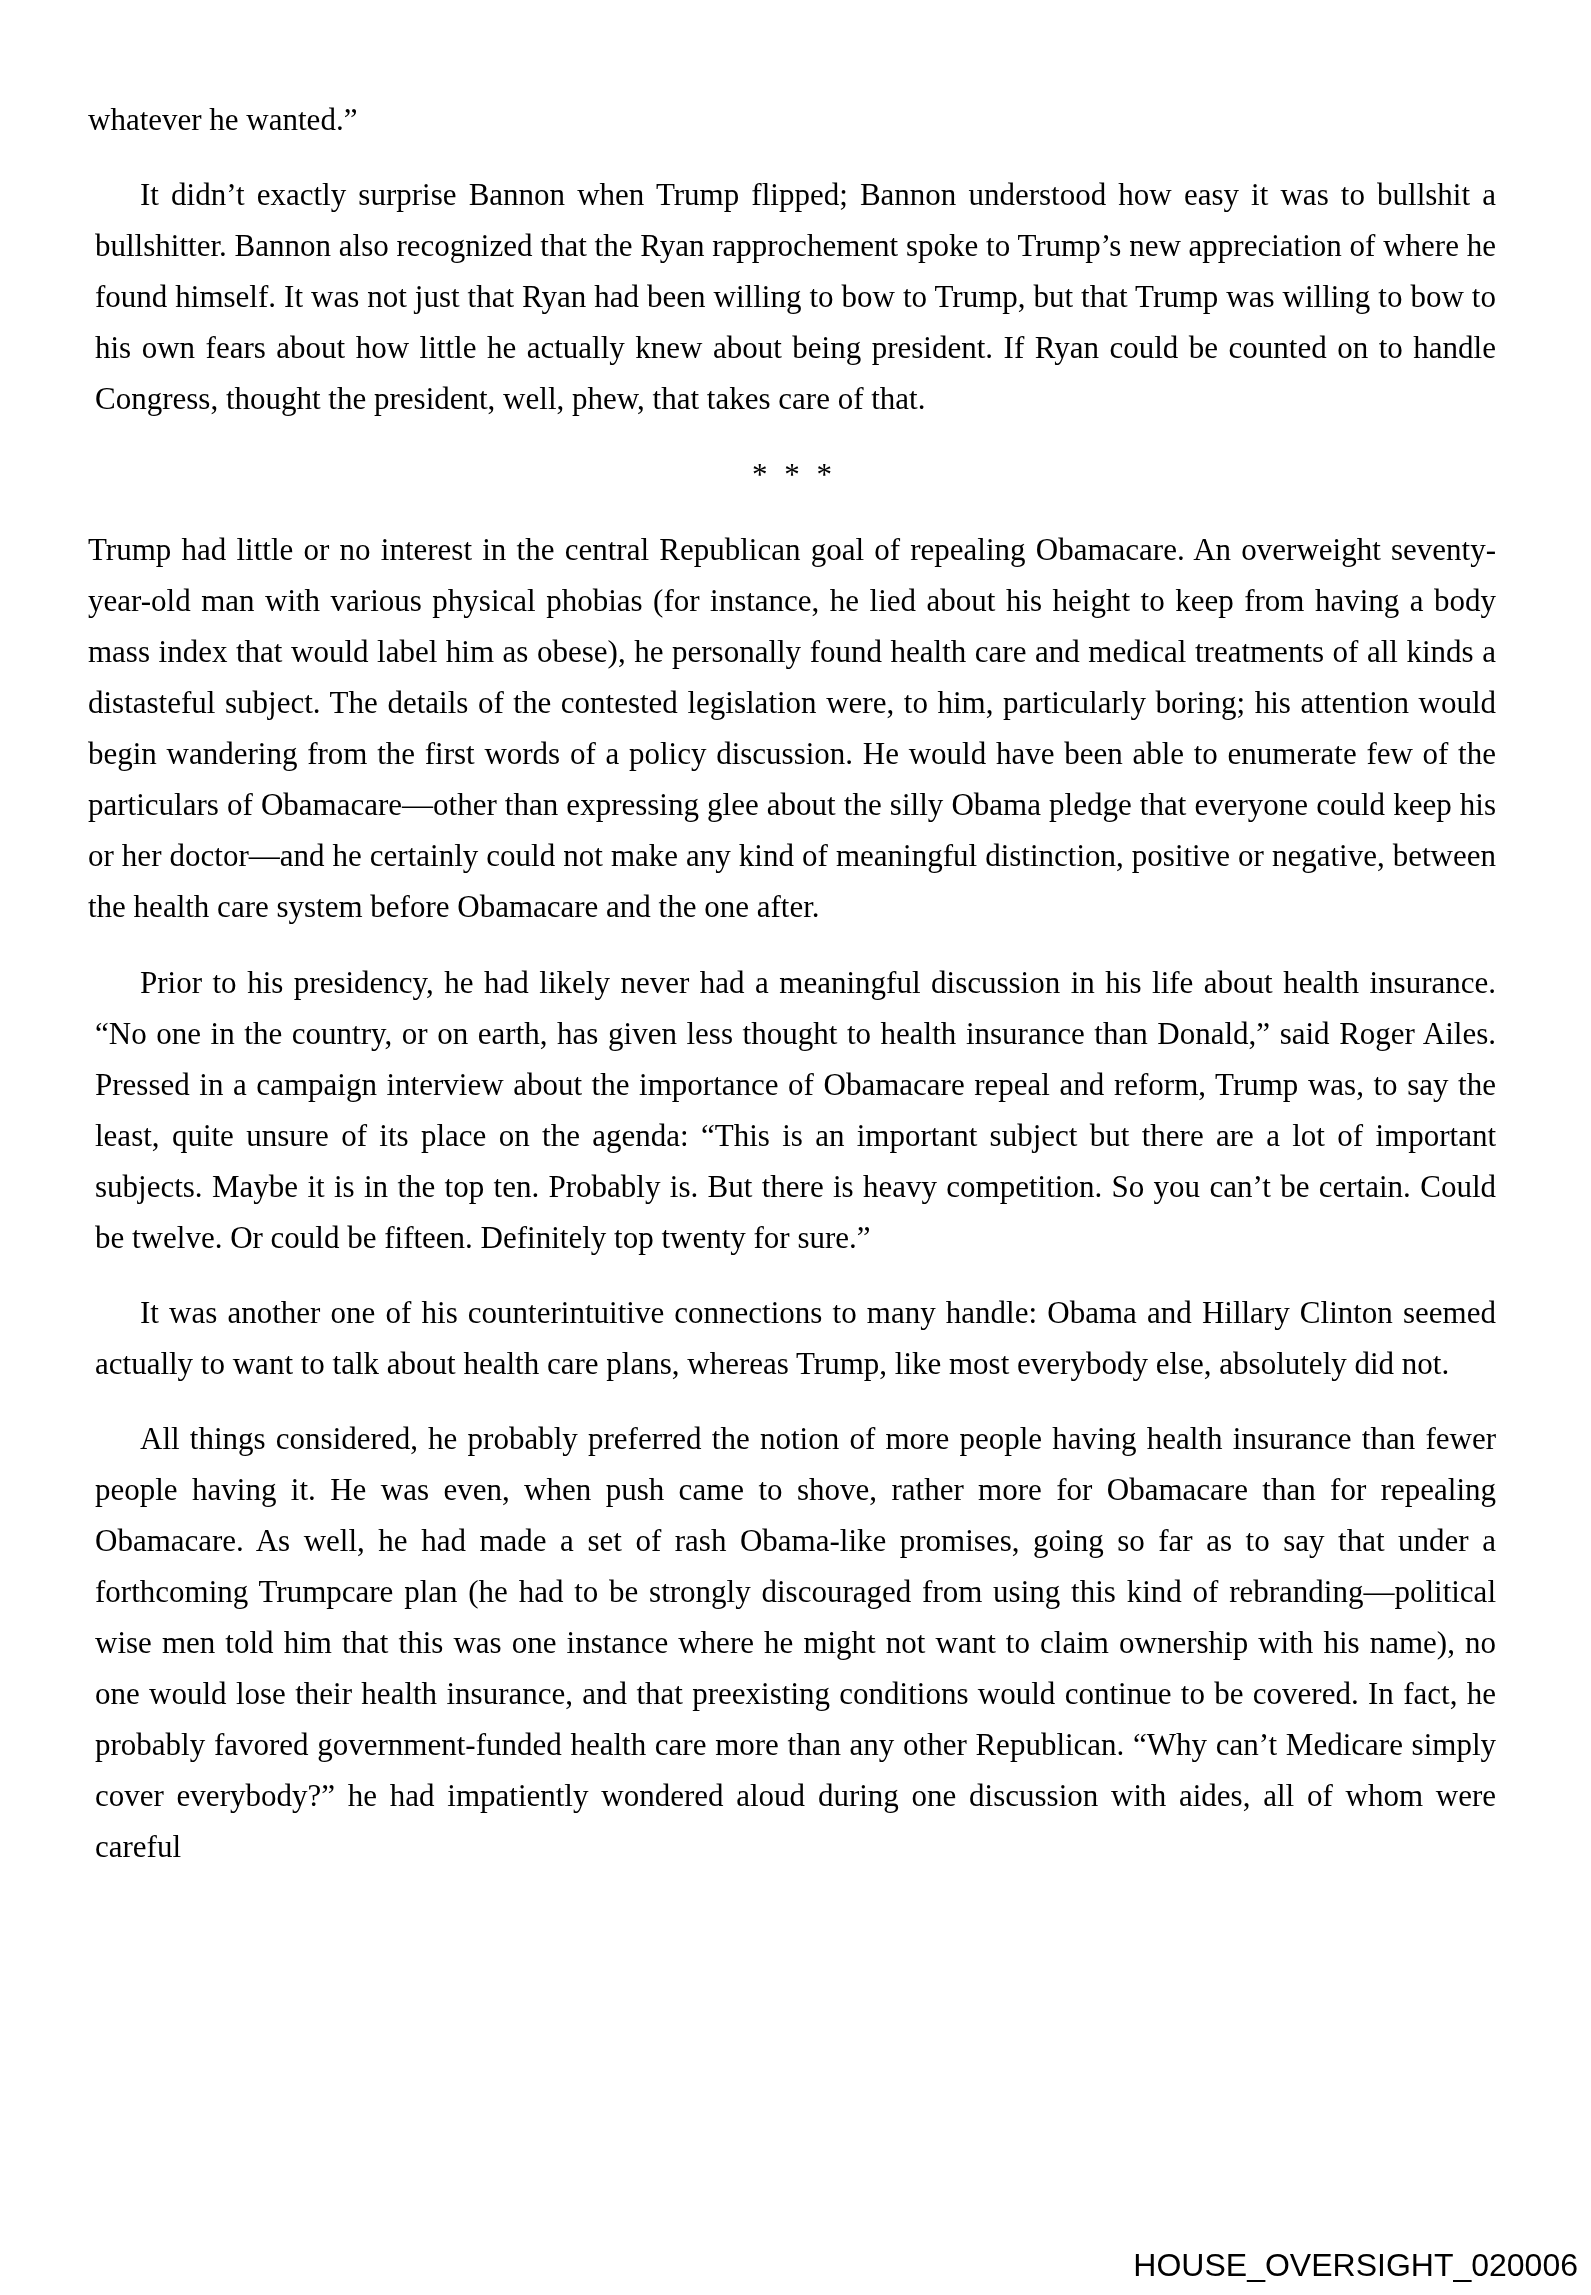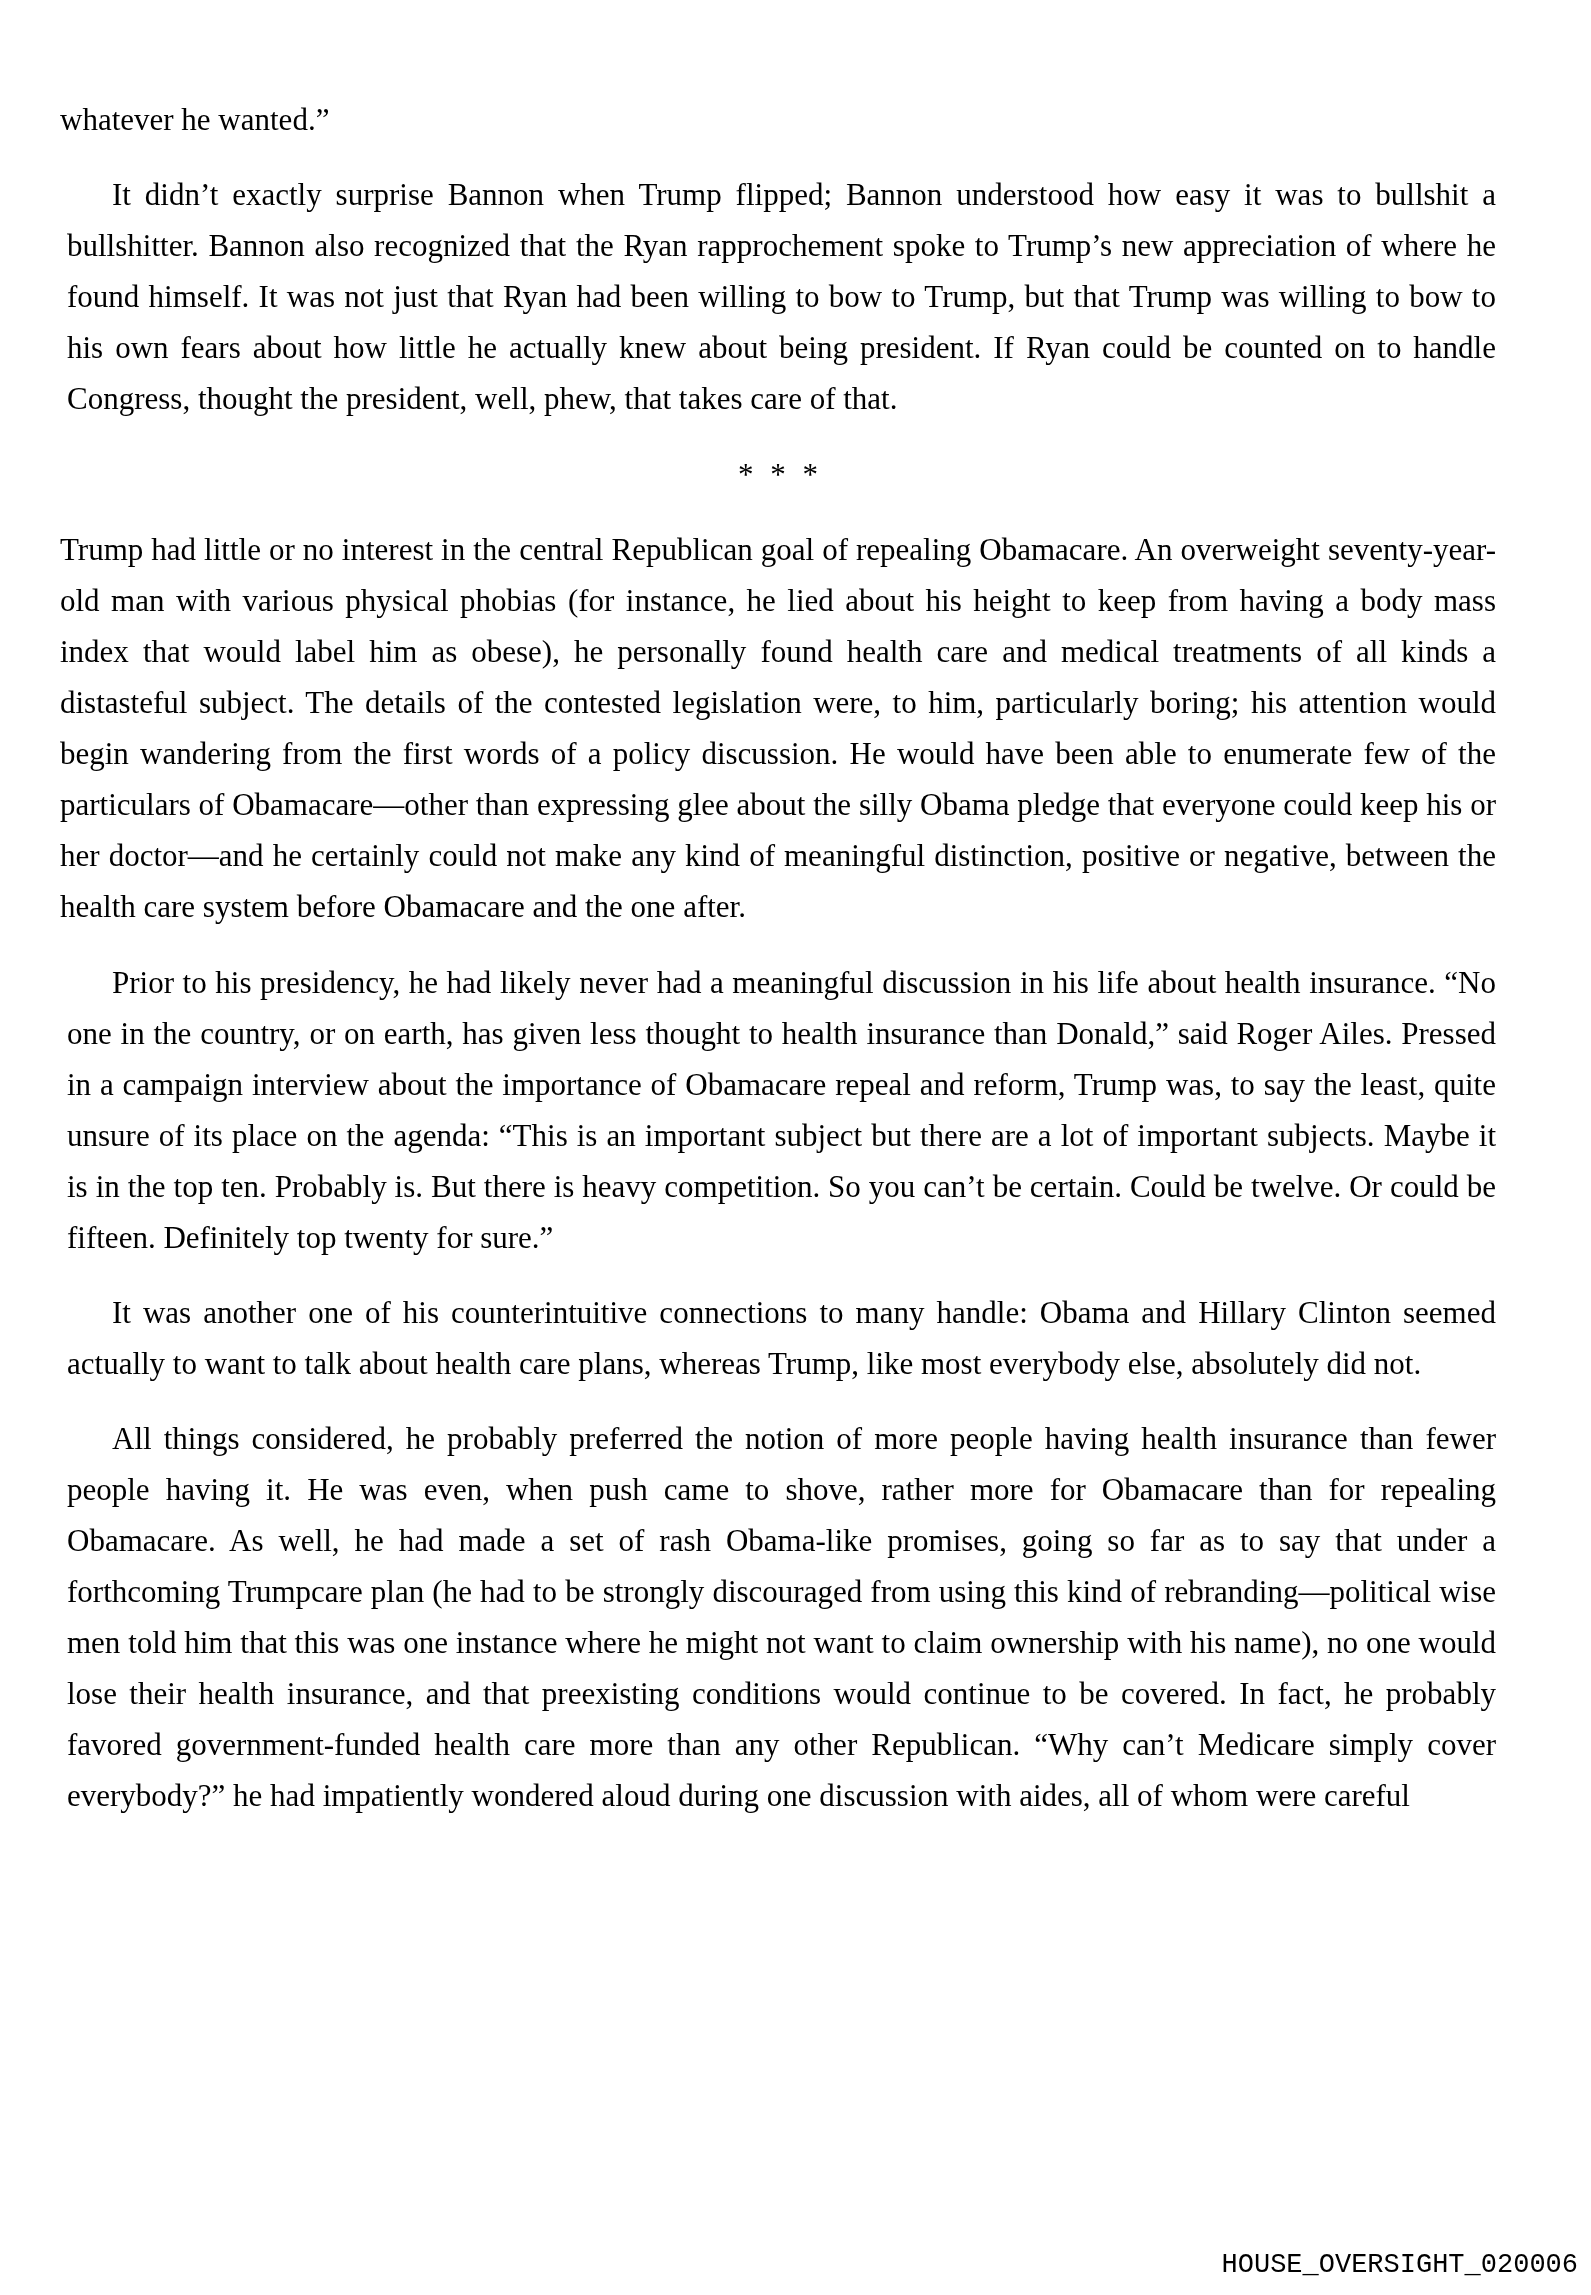--- a/index.html
+++ b/index.html
@@ -11,42 +11,42 @@
     position: relative;
     width: 1592px;
     height: 2295px;
     margin: 0 auto;
     background: #ffffff;
     color: #000000;
     font-family: "Liberation Serif", "DejaVu Serif", serif;
     font-size: 31px;
     line-height: 51px;
     box-sizing: border-box;
-    padding: 94px 96px 0 60px;
+    padding: 94px 96px 0 88px;
   }
   .para {
     margin: 0 0 24.4px 0;
     text-align: justify;
     text-justify: inter-word;
   }
   .para.indent {
     text-indent: 45px;
     margin-left: 7px;
   }
   .divider {
     margin: 0 0 24.4px 0;
     text-align: center;
     word-spacing: 9px;
   }
   .bates {
     position: absolute;
     right: 14px;
     bottom: 14px;
-    font-family: Liberation Mono, monospace;
-    font-size: 27px;
+    font-family: Liberation Sans, sans-serif;
+    font-size: 32px;
     line-height: 32px;
     letter-spacing: 0px;
     color: #000000;
   }
 </style>
 </head>
 <body>
 
 <div class="page">
 

